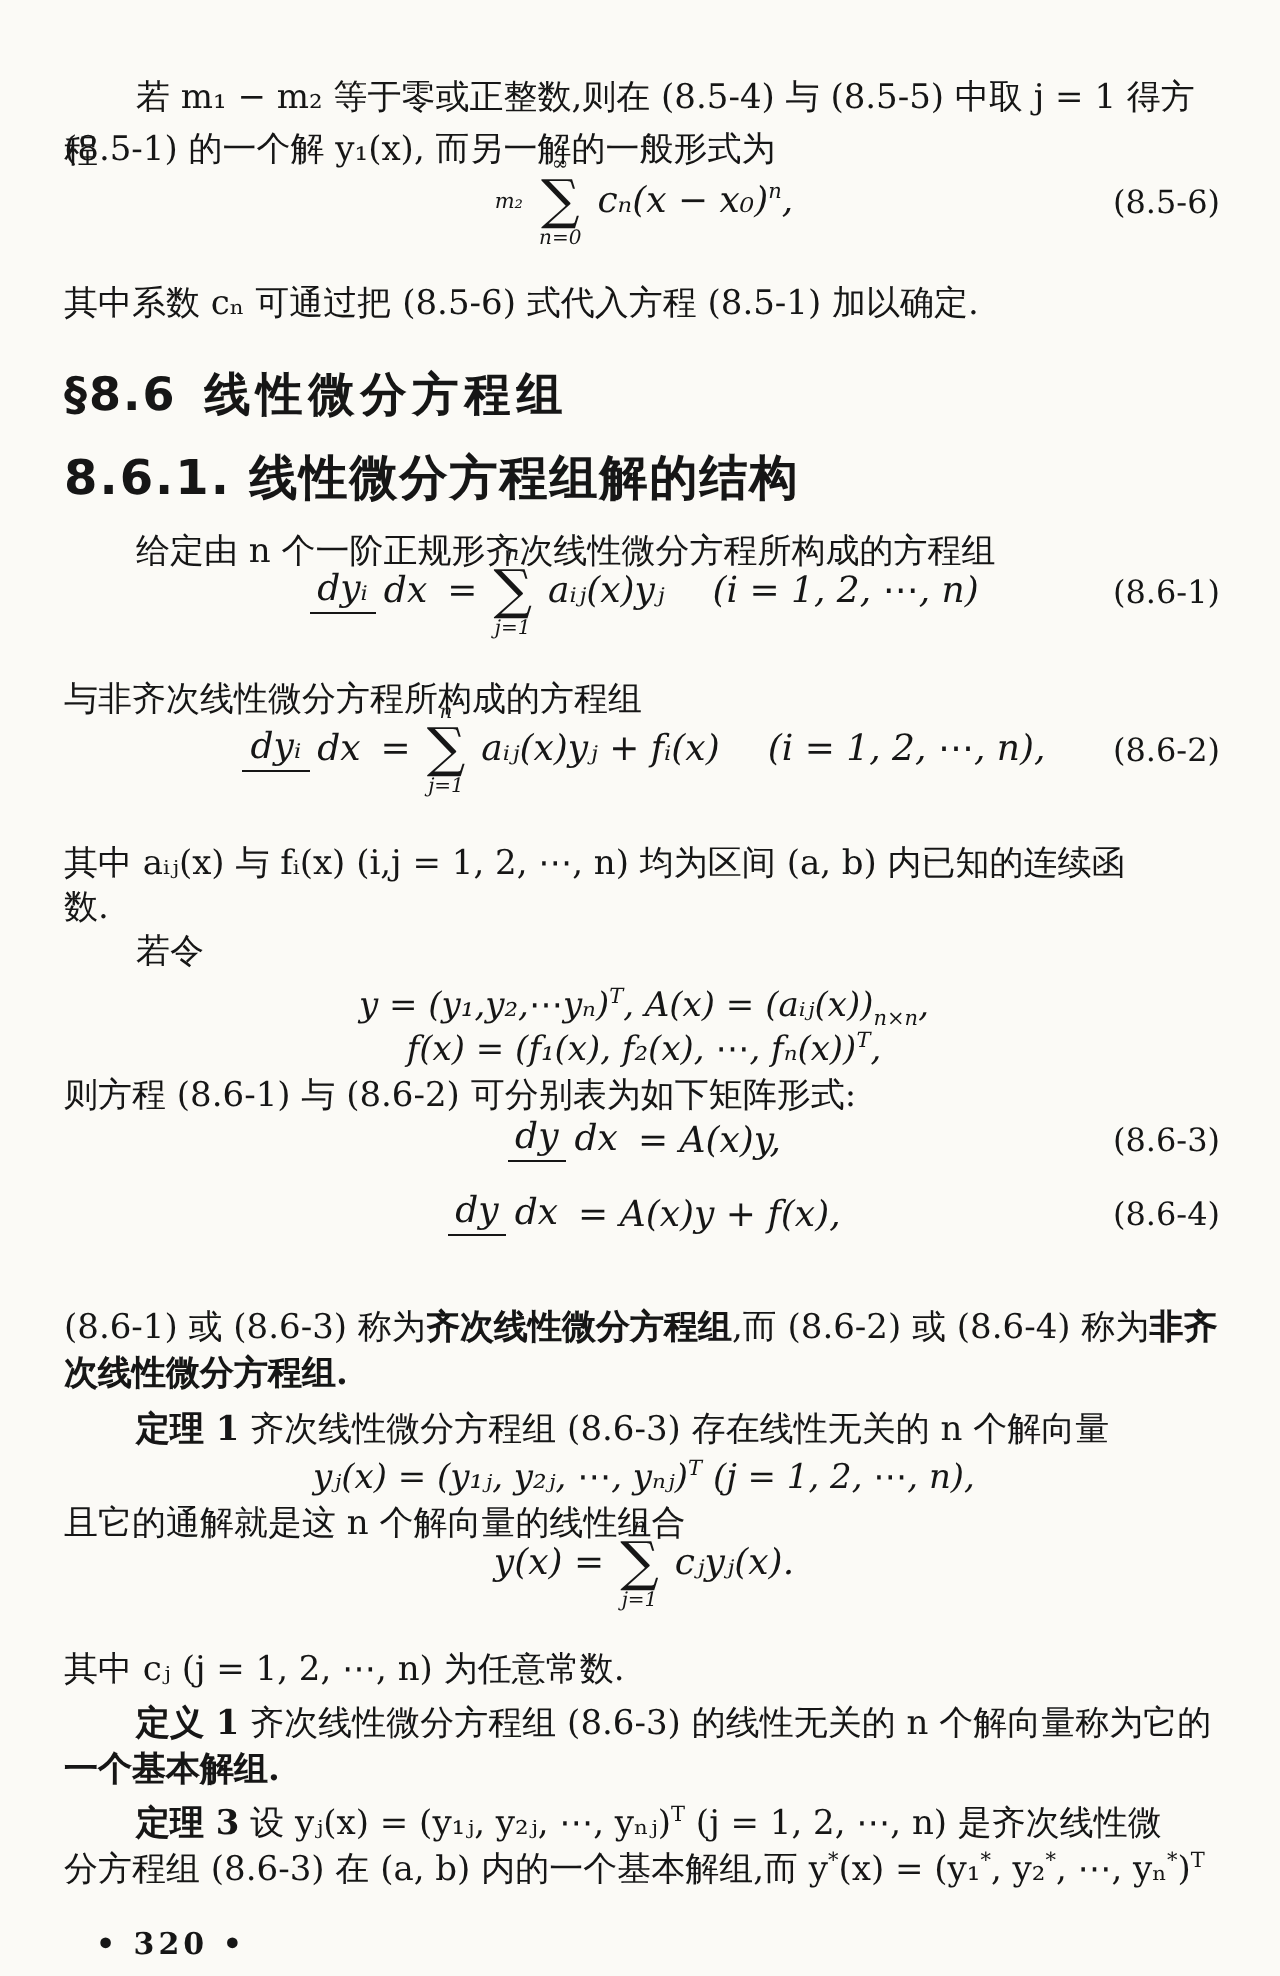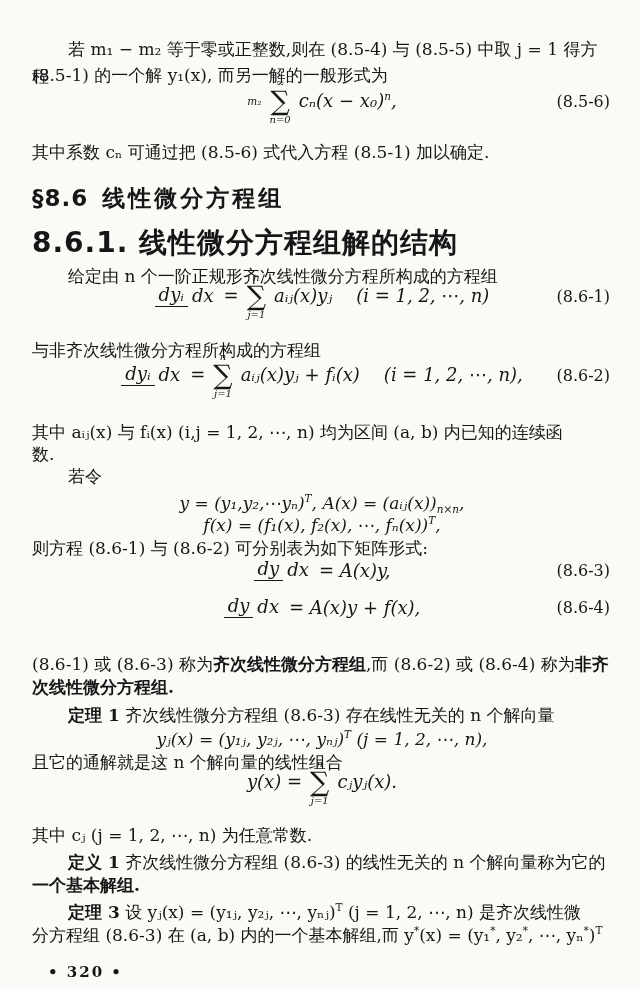--- a/index.html
+++ b/index.html
@@ -15,21 +15,21 @@
   .b{font-weight:bold;}
   .mi{font-style:italic;}
   sup{font-size:10.5px;line-height:0;}
   sub{font-size:10.5px;line-height:0;}
   .sect{
     font-size:23px;font-weight:bold;letter-spacing:3px;
     font-family:"DejaVu Sans","Liberation Sans",sans-serif;
   }
   .sect .secno{margin-right:14px;letter-spacing:1px;}
   .subsect{
-    font-size:28px;font-weight:bold;letter-spacing:1px;
+    font-size:24px;font-weight:bold;letter-spacing:1px;
     font-family:"DejaVu Sans","Liberation Sans",sans-serif;
   }
   
   .eq{display:flex;align-items:center;justify-content:center;}
   .eqmath{display:flex;align-items:center;gap:6px;font-style:italic;font-size:18px;}
   .eqtag{
     position:absolute;right:2px;top:50%;transform:translateY(-50%);
     font-style:normal;font-size:16px;margin-left:16px;
   }
   .frac{display:inline-flex;flex-direction:row;align-items:center;font-style:italic;line-height:1.12;}

